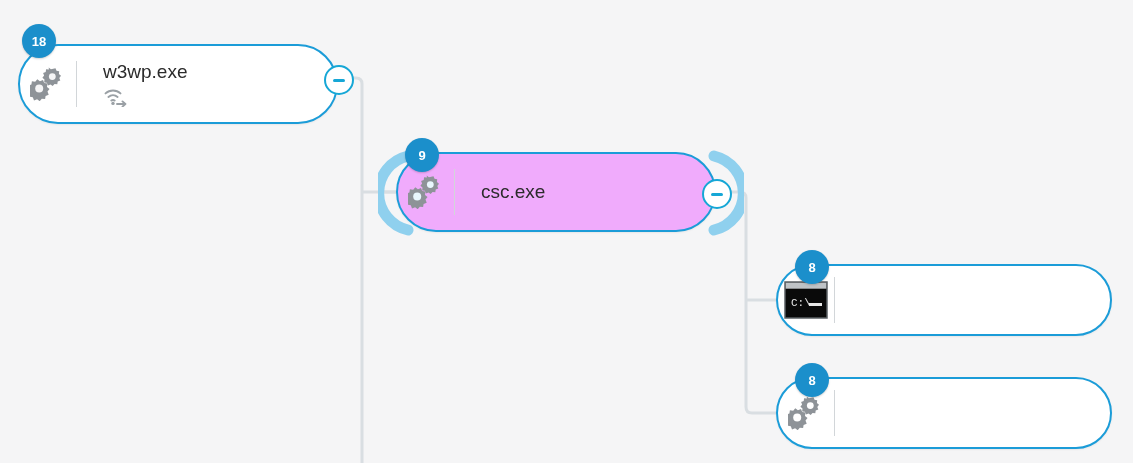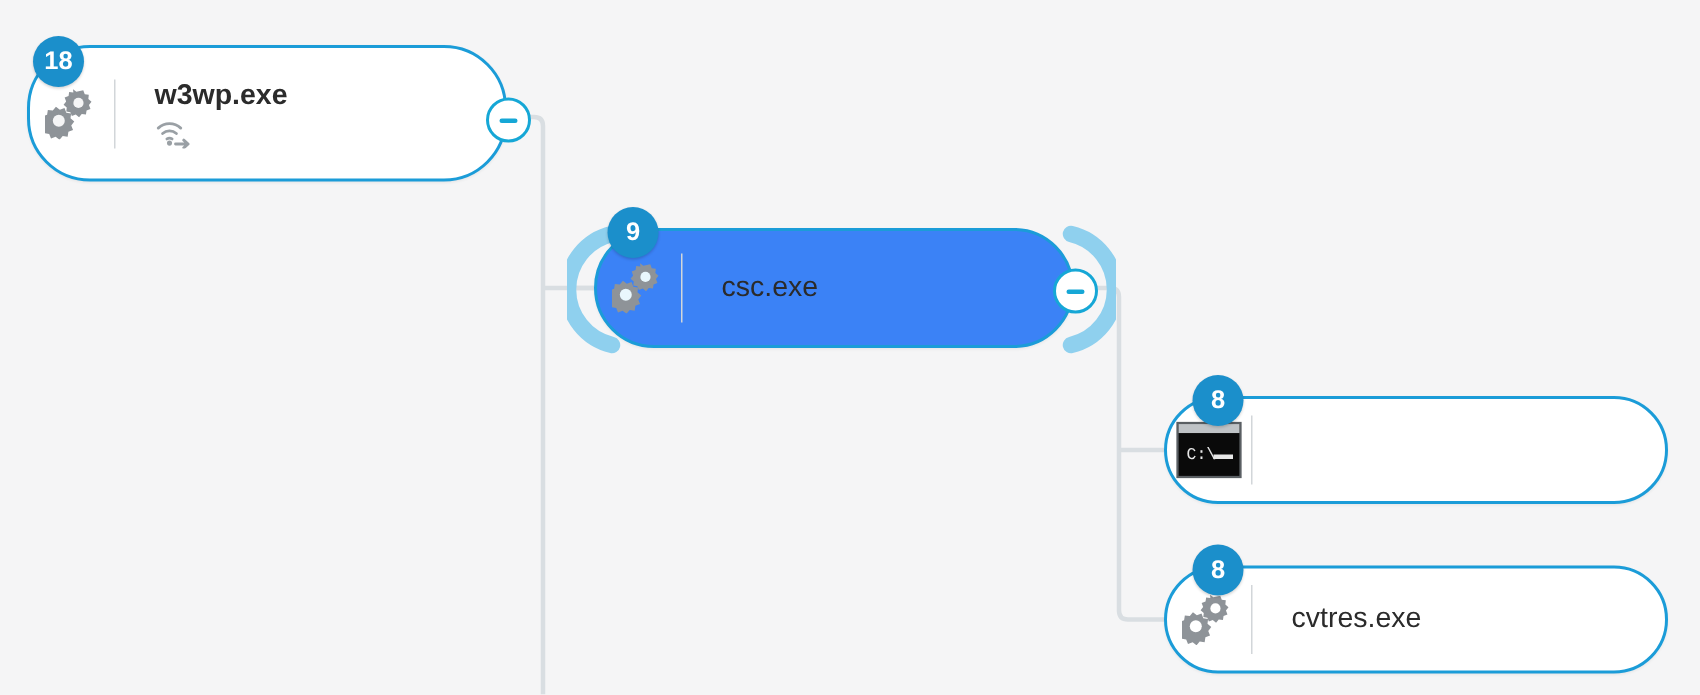--- a/index.html
+++ b/index.html
@@ -17,21 +17,21 @@
   .node{
     position:absolute;
     box-sizing:border-box;
     border:2px solid #1b9cd8;
     border-radius:42px;
     background:#ffffff;
     display:flex;align-items:center;
     box-shadow:0 1px 2px rgba(0,0,0,.06);
   }
   .node.selected{
-    background:#3b82f6;
+    background:#f0abfc;
     border-color:#1b9cd8;
   }
   .node-icon{
     width:56px;min-width:56px;
     display:flex;align-items:center;justify-content:center;
   }
   .divider{
     width:1px;height:46px;background:#d2d6d9;margin:0 2px 0 0;
   }
   .node-body{
@@ -43,21 +43,21 @@
   }
   .node-sub{
     display:flex;align-items:center;margin-top:2px;height:22px;
   }
 
   
   .badge{
     position:absolute;
     width:34px;height:34px;border-radius:50%;
     background:#1b8fcb;
-    color:#fff;font-size:17px;font-weight:bold;
+    color:#fff;font-size:13px;font-weight:bold;
     display:flex;align-items:center;justify-content:center;
     z-index:6;
     box-shadow:0 1px 2px rgba(0,0,0,.18);
   }
 
   
   .toggle{
     position:absolute;
     width:26px;height:26px;border-radius:50%;
     background:#ffffff;
@@ -88,21 +88,21 @@
     <path d="M 380 192 H 396" fill="none" stroke="#d9dee2" stroke-width="3"></path>
   </svg>
 
   <svg class="arc" style="left:378px;top:150px;" width="44" height="86">
     <path d="M 30 6 A 38 38 0 0 0 30 80" fill="none" stroke="#8fd0ee" stroke-width="11" stroke-linecap="round"></path>
   </svg>
   <svg class="arc" style="left:700px;top:150px;" width="44" height="86">
     <path d="M 14 6 A 38 38 0 0 1 14 80" fill="none" stroke="#8fd0ee" stroke-width="11" stroke-linecap="round"></path>
   </svg>
 
-  <div class="node" style="left:18px;top:30px;width:320px;height:91px;font-weight:bold;">
+  <div class="node" style="left:18px;top:44px;width:320px;height:80px;">
     <div class="node-icon">
       <svg width="36" height="34" viewBox="0 0 36 34">
         <g fill="#8e9398">
           <path d="M25.5 1.2l1.0 2.6 2.7.4-.3 2.8 2.1 1.8-1.7 2.2 1.0 2.6-2.6 1.0-.4 2.7-2.8-.3-1.8 2.1-2.2-1.7-2.6 1.0-1.0-2.6-2.7-.4.3-2.8-2.1-1.8 1.7-2.2-1.0-2.6 2.6-1.0.4-2.7 2.8.3L18.7.5l2.2 1.7z"></path>
           <circle cx="22.3" cy="9.6" r="3.4" fill="#f5f5f6"></circle>
           <path d="M13.0 13.0l1.2 3.1 3.2.5-.4 3.3 2.5 2.1-2.0 2.6 1.2 3.1-3.1 1.2-.5 3.2-3.3-.4-2.1 2.5-2.6-2.0-3.1 1.2-1.2-3.1-3.2-.5.4-3.3-2.5-2.1 2.0-2.6-1.2-3.1 3.1-1.2.5-3.2 3.3.4 2.1-2.5 2.6 2.0z"></path>
           <circle cx="9.2" cy="21.5" r="4.0" fill="#f5f5f6"></circle>
         </g>
       </svg>
     </div>
@@ -166,19 +166,16 @@
       <svg width="36" height="34" viewBox="0 0 36 34">
         <g fill="#8e9398">
           <path d="M25.5 1.2l1.0 2.6 2.7.4-.3 2.8 2.1 1.8-1.7 2.2 1.0 2.6-2.6 1.0-.4 2.7-2.8-.3-1.8 2.1-2.2-1.7-2.6 1.0-1.0-2.6-2.7-.4.3-2.8-2.1-1.8 1.7-2.2-1.0-2.6 2.6-1.0.4-2.7 2.8.3L18.7.5l2.2 1.7z"></path>
           <circle cx="22.3" cy="9.6" r="3.4" fill="#ffffff"></circle>
           <path d="M13.0 13.0l1.2 3.1 3.2.5-.4 3.3 2.5 2.1-2.0 2.6 1.2 3.1-3.1 1.2-.5 3.2-3.3-.4-2.1 2.5-2.6-2.0-3.1 1.2-1.2-3.1-3.2-.5.4-3.3-2.5-2.1 2.0-2.6-1.2-3.1 3.1-1.2.5-3.2 3.3.4 2.1-2.5 2.6 2.0z"></path>
           <circle cx="9.2" cy="21.5" r="4.0" fill="#ffffff"></circle>
         </g>
       </svg>
     </div>
     <div class="divider"></div>
-    <div class="node-body">
-      <div class="node-label">cvtres.exe</div>
-    </div>
   </div>
   <div class="badge" style="left:795px;top:363px;">8</div>
 
 </div>
 
 </body></html>

